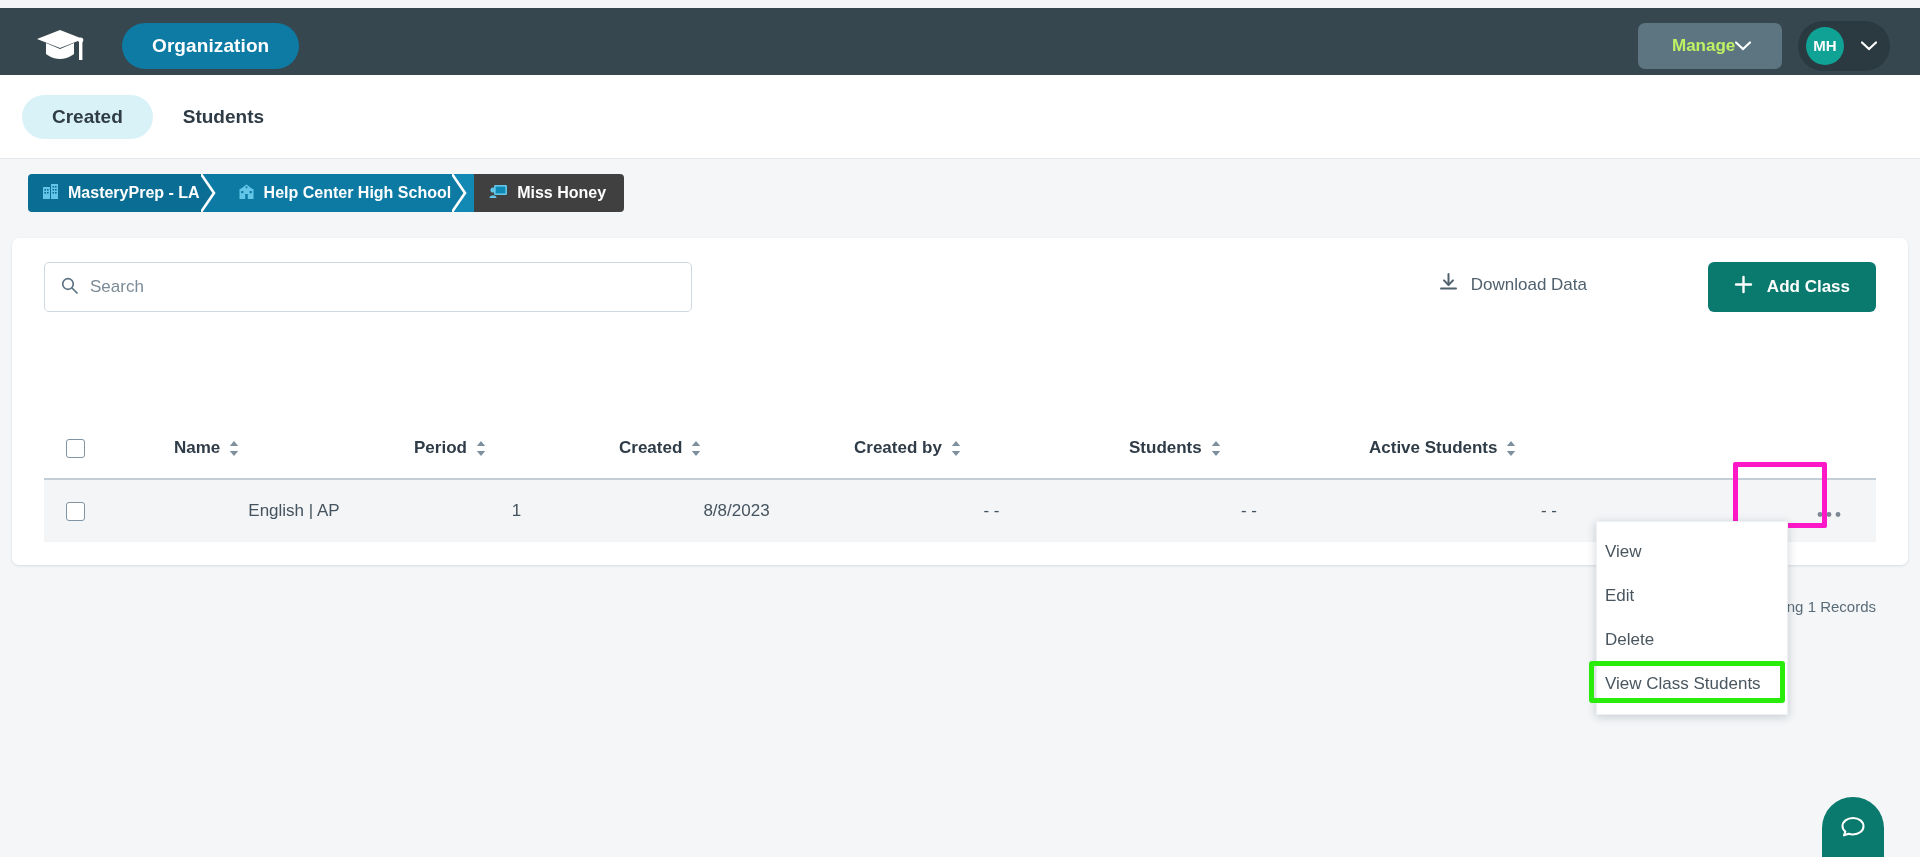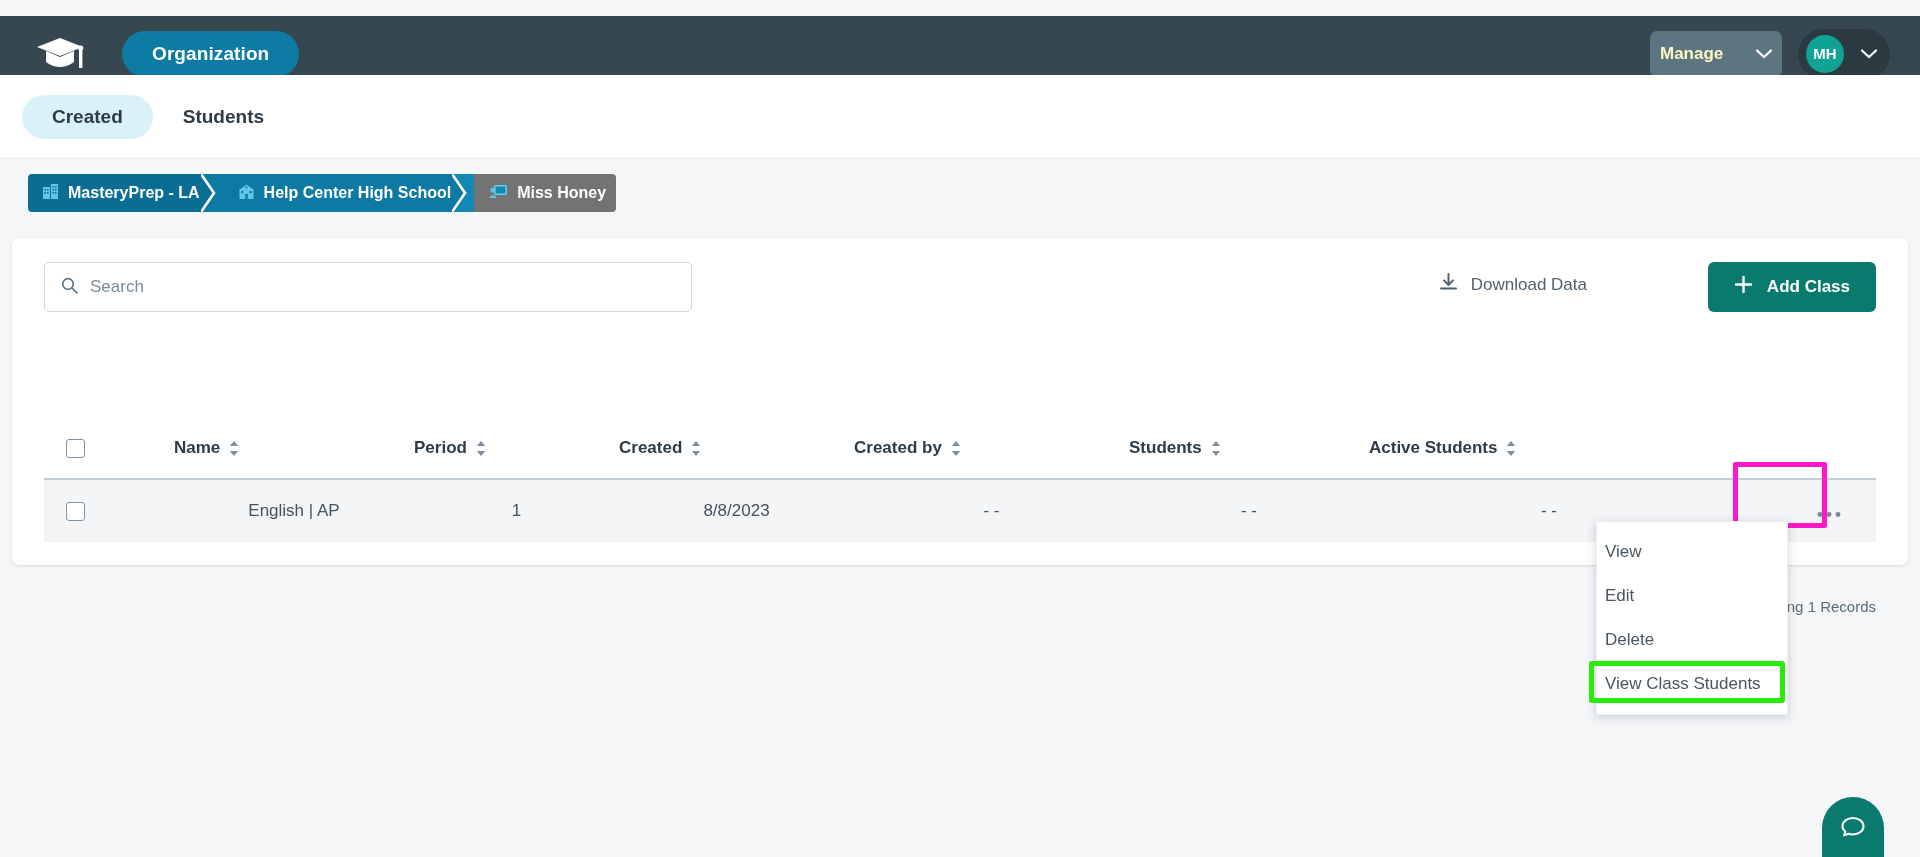--- a/index.html
+++ b/index.html
@@ -5,46 +5,46 @@
   * { box-sizing: border-box; margin: 0; padding: 0; }
   html, body {
     width: 1920px; height: 857px;
     font-family: "Liberation Sans", sans-serif;
     background: #f4f6f8;
     overflow: hidden;
   }
 
   
   .header {
-    position: absolute; top: 16px; left: 0;
+    position: absolute; top: 8px; left: 0;
     width: 1920px; height: 75px;
     background: #37474f;
     display: flex; align-items: center;
   }
   .logo-wrap { margin-left: 32px; width: 56px; height: 46px;
     display: flex; align-items: center; justify-content: center; }
   .org-btn {
     margin-left: 34px;
     background: #0e7ba5; color: #ffffff;
     border: none; border-radius: 24px;
     height: 46px; padding: 0 30px;
     font-size: 19px; font-weight: bold;
     font-family: "Liberation Sans", sans-serif;
     cursor: pointer; letter-spacing: .1px;
   }
   .header-right {
     margin-left: auto; margin-right: 30px;
     display: flex; align-items: center; gap: 16px;
   }
   .manage-btn {
-    background: #5c7580; color: #fef9c3;
+    background: #5c7580; color: #bef264;
     border: none; border-radius: 7px;
-    height: 46px; width: 132px;
+    height: 46px; width: 144px;
     display: flex; align-items: center; justify-content: space-between;
-    padding: 0 10px; font-size: 17px; font-weight: bold;
+    padding: 0 34px; font-size: 17px; font-weight: bold;
     font-family: "Liberation Sans", sans-serif; cursor: pointer;
   }
   .avatar-pill {
     background: #2b3a41; border-radius: 26px;
     height: 50px; width: 92px;
     display: flex; align-items: center; padding: 0 8px;
     cursor: pointer; gap: 17px;
   }
   .avatar {
     width: 38px; height: 38px; border-radius: 50%;
@@ -78,21 +78,21 @@
   .crumb {
     position: relative; height: 38px;
     display: flex; align-items: center;
     color: #ffffff; font-size: 16px; font-weight: bold;
     padding: 0 22px 0 16px; cursor: pointer;
     font-family: "Liberation Sans", sans-serif;
   }
   .crumb .ctext { margin-left: 9px; white-space: nowrap; }
   .crumb-1 { background: #0a6e94; border-radius: 4px 0 0 4px; padding-left: 14px; }
   .crumb-2 { background: #0d7aa3; }
-  .crumb-3 { background: #737373; border-radius: 0 4px 4px 0; padding-right: 10px; text-align: right; }
+  .crumb-3 { background: #404040; border-radius: 0 4px 4px 0; padding-right: 18px; text-align: right; }
   .crumb-sep {
     position: absolute; right: -1px; top: 0;
     width: 22px; height: 38px; z-index: 3;
   }
 
   
   .card {
     position: absolute; left: 12px; top: 238px;
     width: 1896px; height: 327px;
     background: #ffffff; border-radius: 7px;

